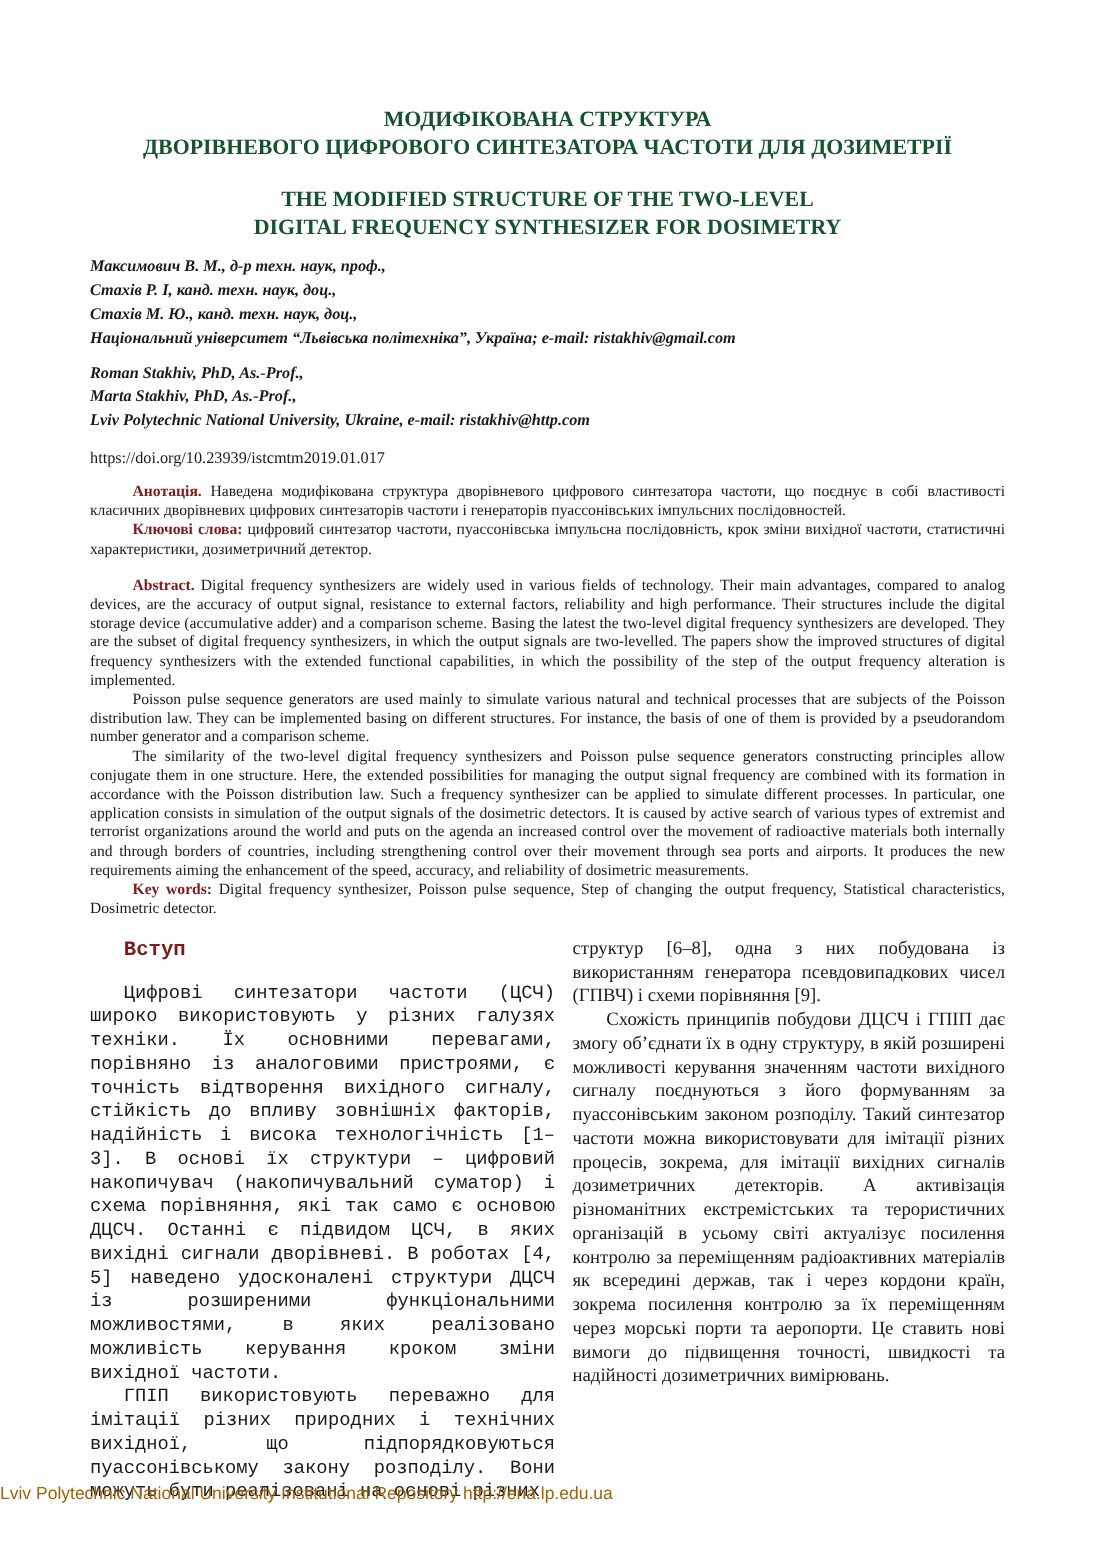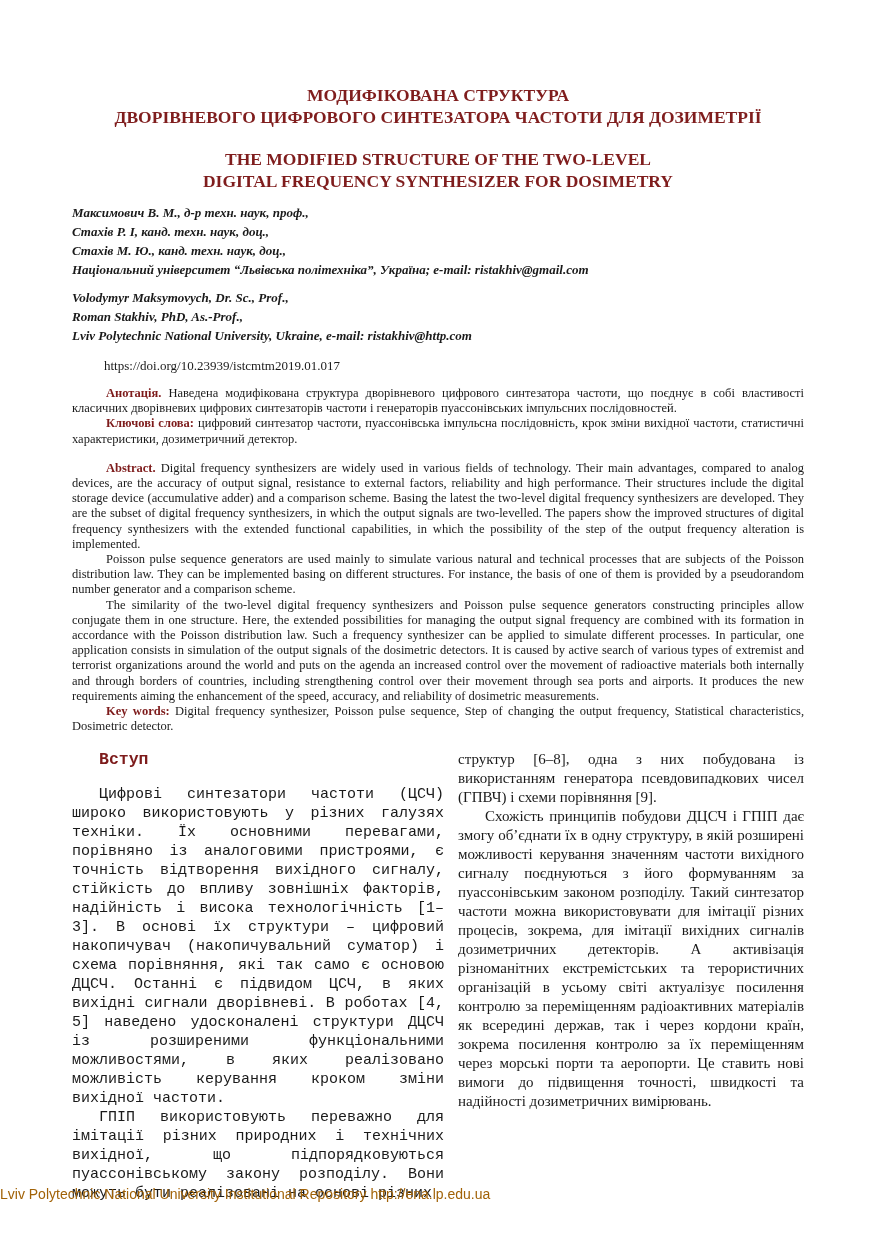--- a/index.html
+++ b/index.html
@@ -21,21 +21,21 @@
     left: 72px;
     top: 0;
     width: 732px;
   }
   
   .title-block {
     text-align: center;
     font-weight: bold;
     font-size: 17.5px;
     line-height: 22px;
-    color: #7f1d1d;
+    color: #14532d;
   }
   .title-ua { margin-top: 84px; }
   .title-en { margin-top: 20px; }
   
   .authors-block {
     text-align: left;
     font-style: italic;
     font-size: 13px;
     line-height: 19px;
   }
@@ -44,21 +44,20 @@
   .author-line { font-weight: bold; }
   .affiliation-line { font-weight: bold; }
   
   .doi-line {
     margin-top: 13px;
     font-size: 13px;
     line-height: 16px;
     text-align: left;
     color: #1a1a1a;
     text-decoration: none;
-    margin-left: 32px;
   }
   
   .meta-block {
     text-align: justify;
     font-size: 12.5px;
     line-height: 15.2px;
   }
   .meta-block p {
     margin: 0;
     text-indent: 34px;
@@ -121,22 +120,22 @@
     </div>
 
     <div class="authors-block authors-ua">
       <div class="author-line">Максимович В. М., д-р техн. наук, проф.,</div>
       <div class="author-line">Стахів Р. І, канд. техн. наук, доц.,</div>
       <div class="author-line">Стахів М. Ю., канд. техн. наук, доц.,</div>
       <div class="affiliation-line">Національний університет “Львівська політехніка”, Україна; e-mail: ristakhiv@gmail.com</div>
     </div>
 
     <div class="authors-block authors-en">
-      <div class="author-line">Volodymyr Maksymovych, Dr. Sc., Prof.,</div>
       <div class="author-line">Roman  Stakhiv, PhD, As.-Prof.,</div>
+      <div class="author-line">Marta Stakhiv, PhD, As.-Prof.,</div>
       <div class="affiliation-line">Lviv Polytechnic National University, Ukraine, e-mail: ristakhiv@http.com</div>
     </div>
 
     <div class="doi-line">https://doi.org/10.23939/istcmtm2019.01.017</div>
 
     <div class="meta-block annotation-block">
       <p><span class="lead-label">Анотація.</span> <span>Наведена модифікована структура дворівневого цифрового синтезатора частоти, що поєднує в собі властивості класичних дворівневих цифрових синтезаторів частоти і генераторів пуассонівських імпульсних послідовностей.</span></p>
       <p><span class="lead-label">Ключові слова:</span> <span>цифровий синтезатор частоти, пуассонівська імпульсна послідовність, крок зміни вихідної частоти, статистичні характеристики, дозиметричний детектор.</span></p>
     </div>
 

